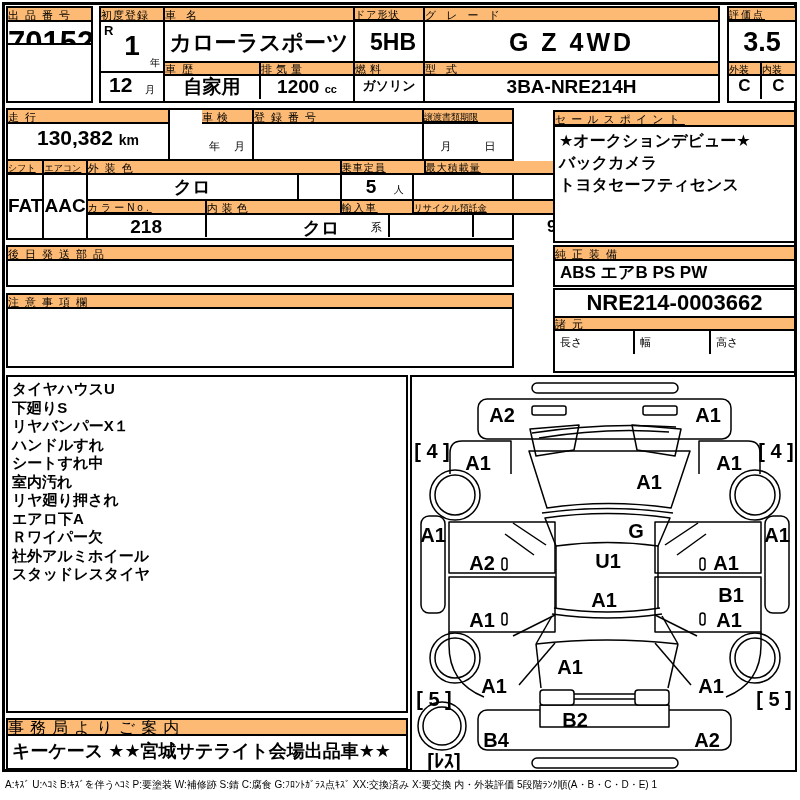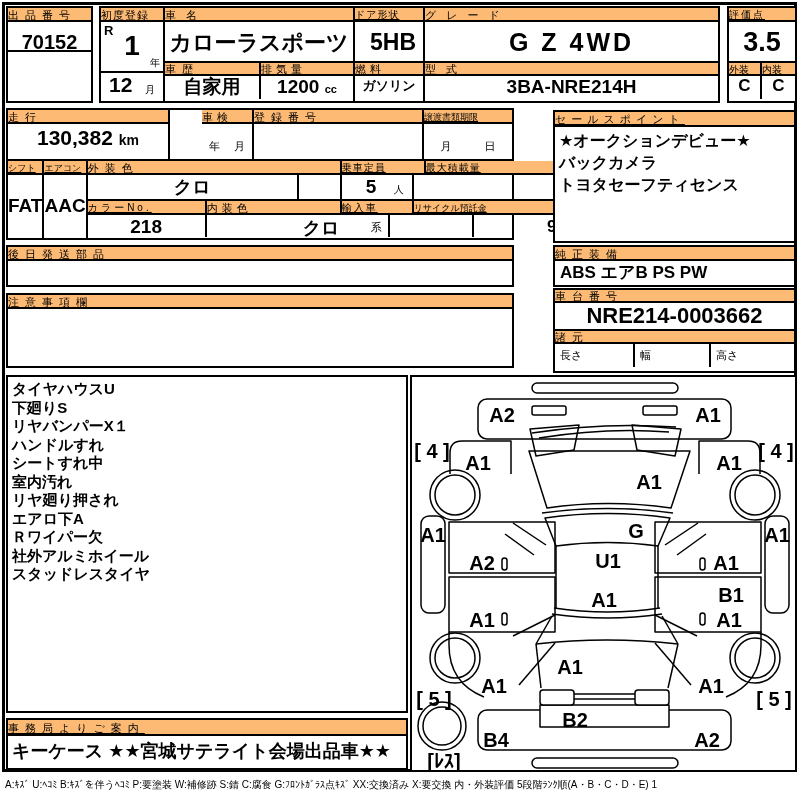--- a/index.html
+++ b/index.html
@@ -22,21 +22,21 @@
 </style>
 </head>
 <body>
 
 <div id="sheet">
 
   <div style="position:absolute;left:2px;top:2px;width:795px;height:770px;border:3px solid #000;"></div>
 
   <div class="b" style="left:6px;top:6px;width:87px;height:97px;">
     <div class="h">出品番号</div>
-    <div class="v bb" style="height:30px;line-height:41px;font-size:20px;">70152</div>
+    <div class="v bb" style="height:23px;line-height:41px;font-size:31px;">70152</div>
     <div></div>
   </div>
 
   <div class="b" style="left:99px;top:6px;width:66px;height:97px;">
     <div class="h" style="letter-spacing:1px;">初度登録</div>
     <div class="cell bb" style="height:51px;">
       <span style="position:absolute;left:3px;top:1px;font-weight:bold;font-size:13px;">R</span>
       <span style="position:absolute;left:0;right:0;top:8px;text-align:center;font-weight:bold;font-size:28px;">1</span>
       <span style="position:absolute;right:3px;bottom:1px;font-size:10px;">年</span>
     </div>
@@ -191,21 +191,20 @@
       <div style="font-size:16px;line-height:22px;">トヨタセーフティセンス</div>
     </div>
   </div>
 
   <div class="b" style="left:553px;top:245px;width:243px;height:42px;">
     <div class="h">純正装備</div>
     <div style="font-weight:bold;font-size:17px;line-height:24px;padding-left:5px;white-space:nowrap;">ABS エアB PS PW</div>
   </div>
 
   <div class="b" style="left:553px;top:288px;width:243px;height:85px;">
-    <div class="h" style="height:13px;line-height:13px;">車台番号</div>
     <div class="v bb" style="font-size:22px;line-height:26px;height:28px;">NRE214-0003662</div>
     <div class="h" style="height:13px;line-height:13px;">諸元</div>
     <div class="row" style="height:23px;">
       <div class="br" style="width:80px;font-size:11px;line-height:22px;padding-left:5px;">長さ</div>
       <div class="br" style="width:76px;font-size:11px;line-height:22px;padding-left:5px;">幅</div>
       <div style="flex:1;font-size:11px;line-height:22px;padding-left:5px;">高さ</div>
     </div>
   </div>
 
   <div class="b" style="left:6px;top:375px;width:402px;height:338px;">
@@ -218,21 +217,21 @@
       <div>室内汚れ</div>
       <div>リヤ廻り押され</div>
       <div>エアロ下A</div>
       <div>Ｒワイパー欠</div>
       <div>社外アルミホイール</div>
       <div>スタッドレスタイヤ</div>
     </div>
   </div>
 
   <div class="b" style="left:6px;top:718px;width:402px;height:52px;">
-    <div class="h" style="height:16px;line-height:16px;font-size:11px;">事務局よりご案内</div>
+    <div class="h" style="height:16px;line-height:16px;font-size:16px;">事務局よりご案内</div>
     <div style="font-weight:bold;font-size:18px;line-height:30px;padding-left:4px;white-space:nowrap;">キーケース ★★宮城サテライト会場出品車★★</div>
   </div>
 
   <div class="b" style="left:410px;top:375px;width:387px;height:397px;">
     <svg width="383" height="393" viewBox="0 0 383 393">
       <g stroke="#000" stroke-width="1.5" fill="none" stroke-linejoin="round">
 
         <rect x="120" y="6" width="146" height="10" rx="5"></rect>
         <rect x="66" y="22" width="253" height="40" rx="9"></rect>
         <rect x="120" y="29" width="34" height="9" rx="2"></rect>

